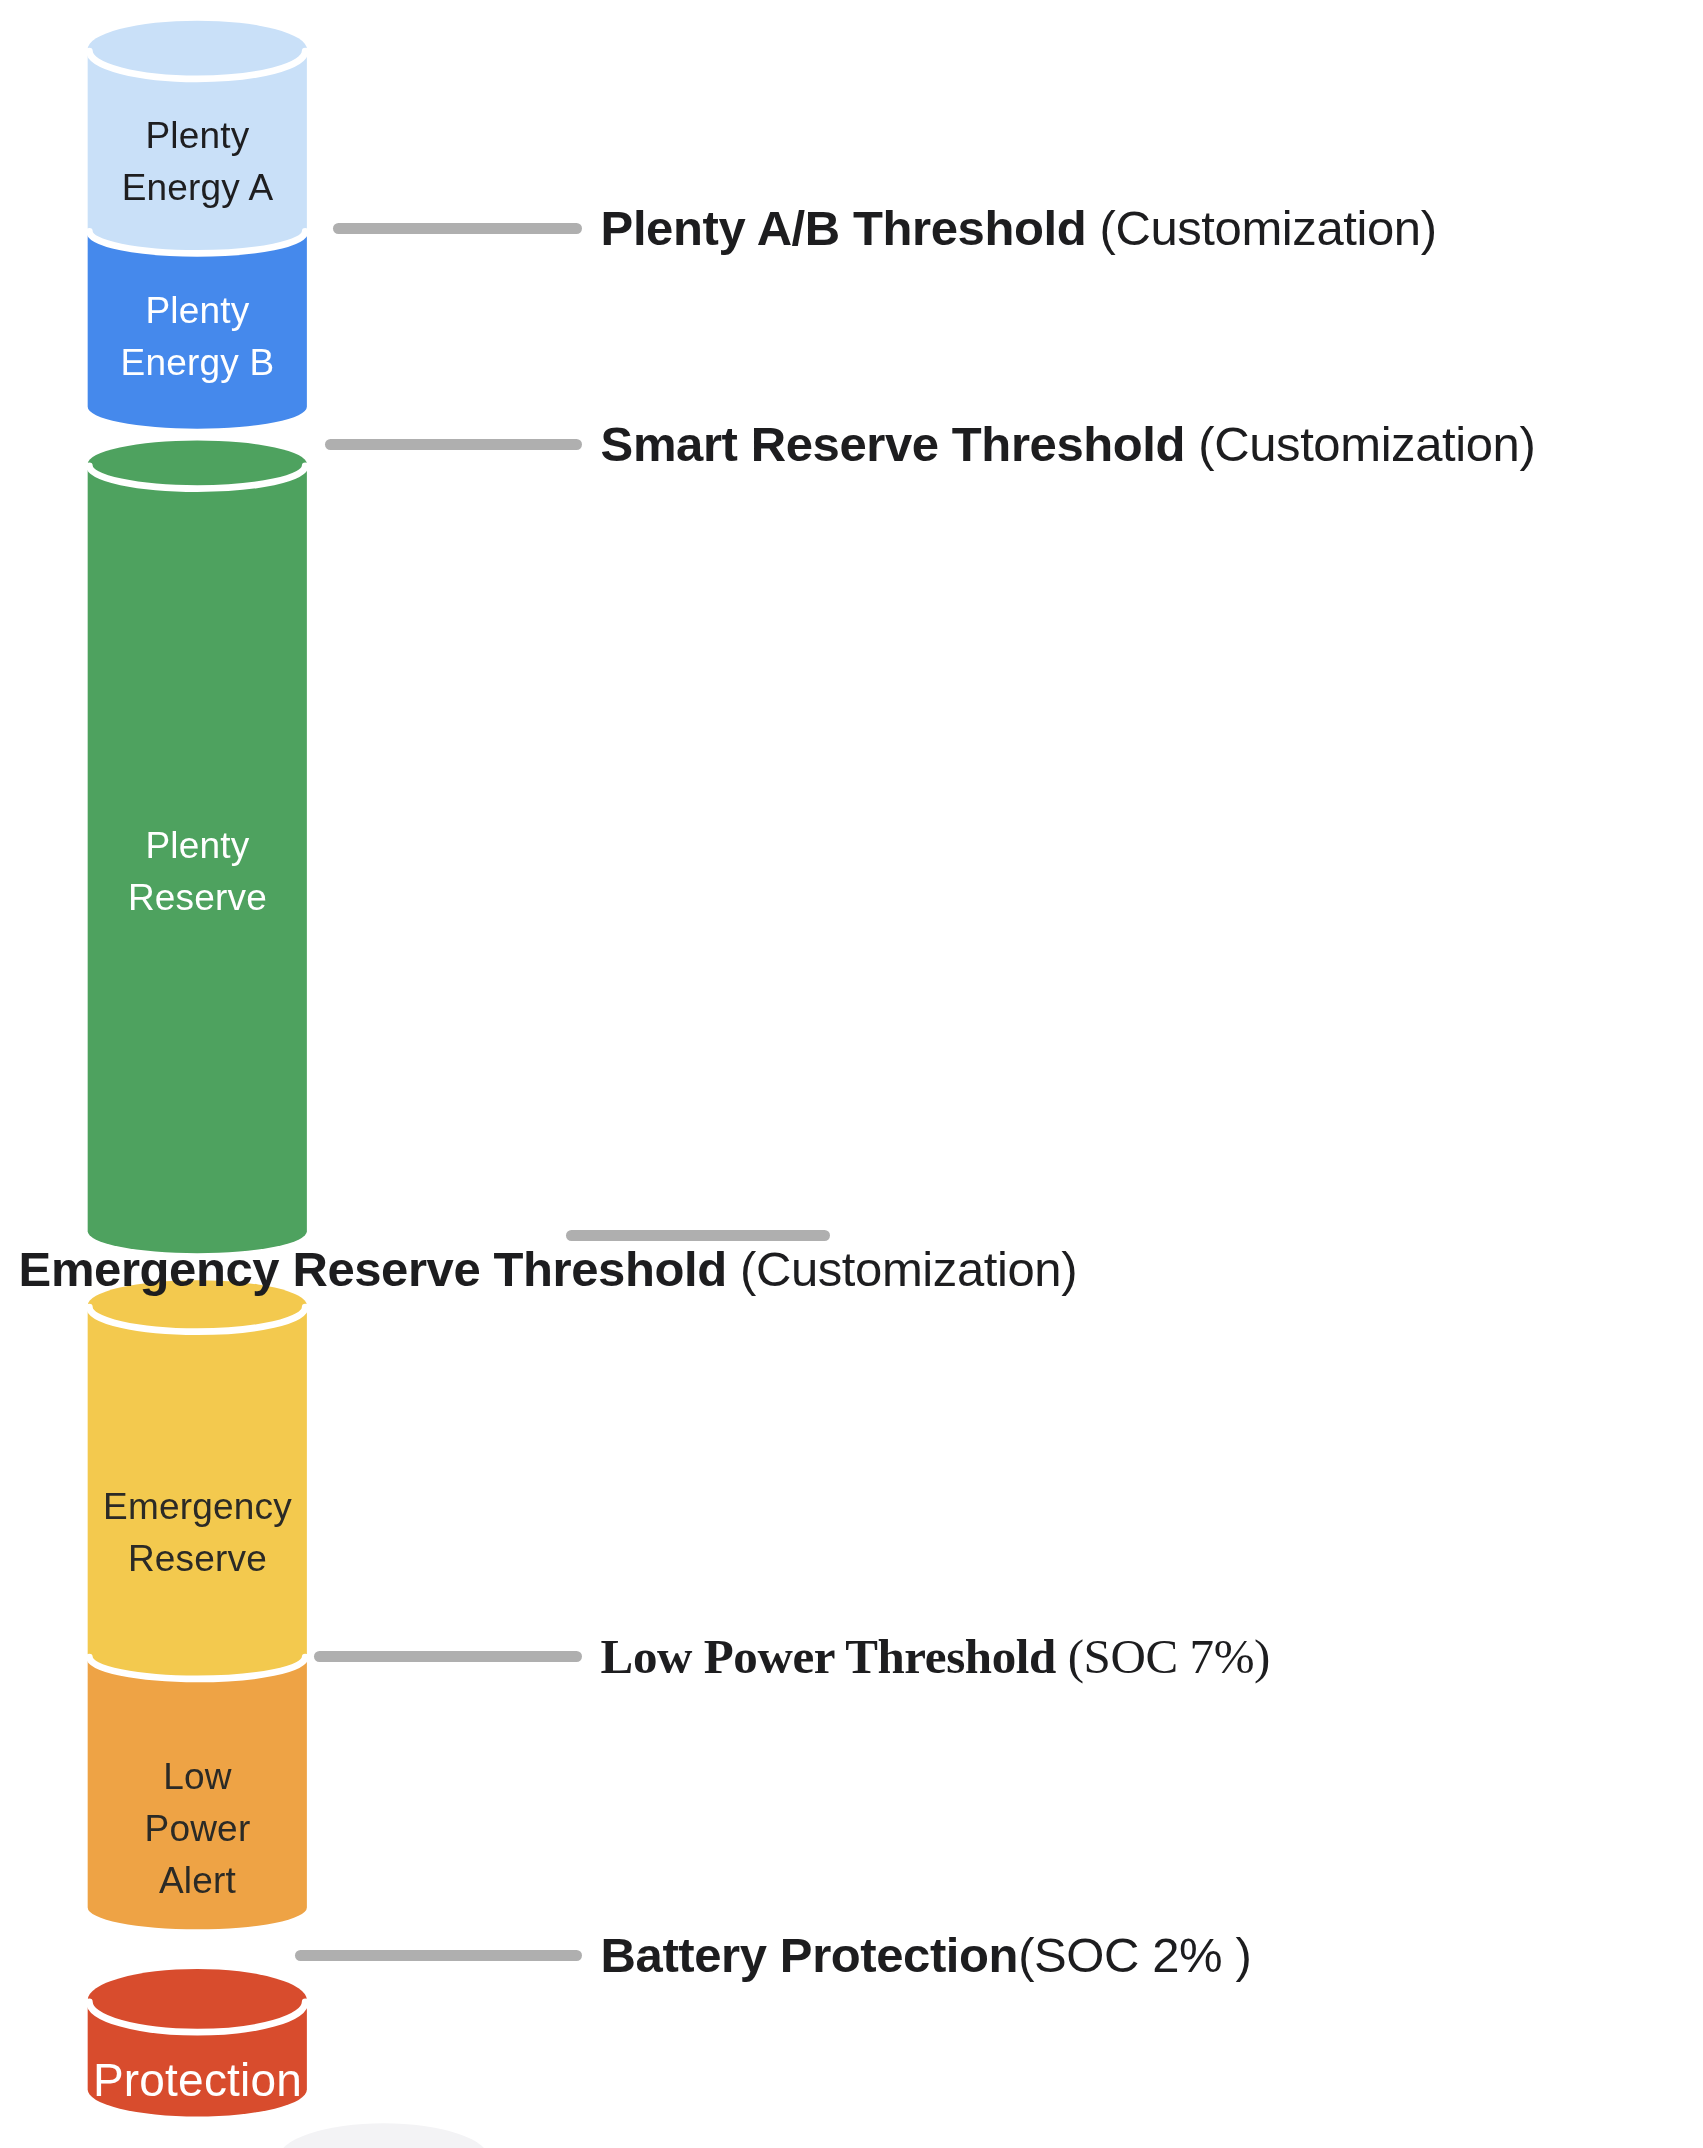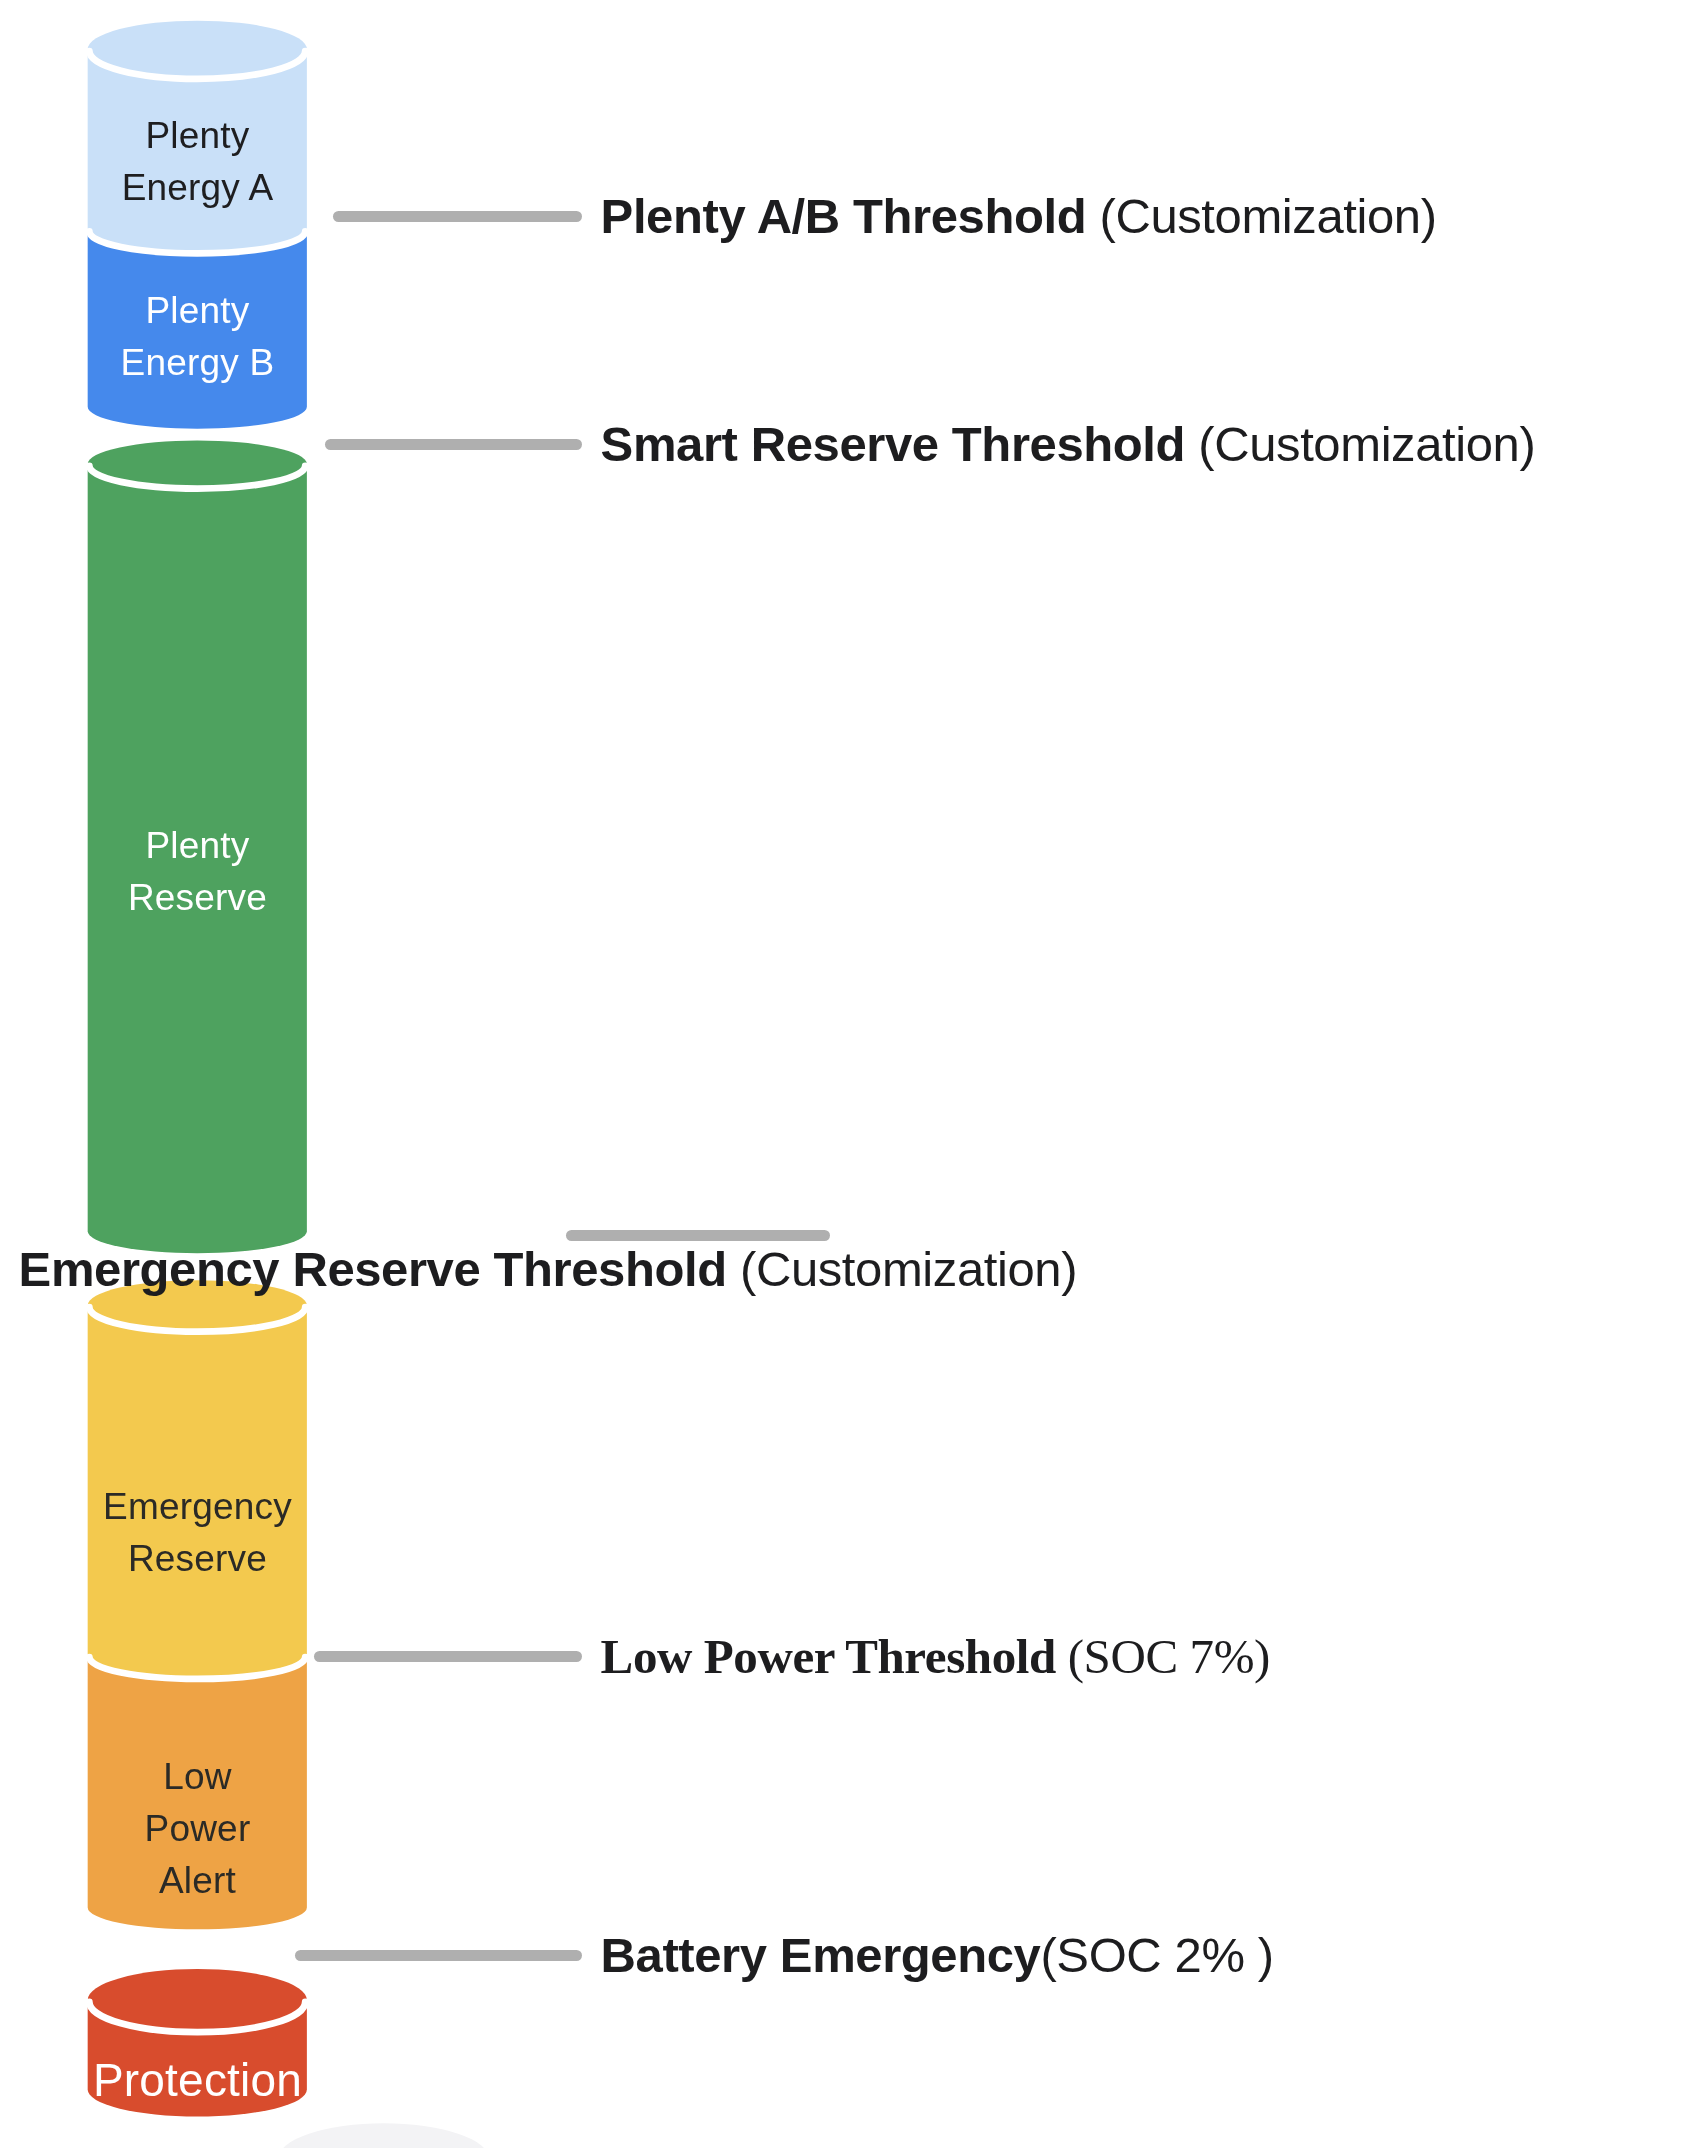--- a/index.html
+++ b/index.html
@@ -47,21 +47,21 @@
   }
   .tlabel {
     margin-left: 18.6px;
     font-size: 49px;
     color: #1d1d1f;
     letter-spacing: -0.4px;
   }
   .tlabel .b { font-weight: 700; }
   .tlabel .r { font-weight: 400; }
 
-  .t1 { top: 184px; }  .t1 .tline { margin-left: 333px; width: 249px; }
+  .t1 { top: 196px; }  .t1 .tline { margin-left: 333px; width: 249px; }
   .t2 { top: 412px; }  .t2 .tline { margin-left: 325px; width: 257px; }
   .t3 { top: 1230px; flex-direction: column; } .t3 .tline { margin-left: 318px; width: 264px; }
   .t4 { top: 1624px; font-family: Liberation Serif, serif; } .t4 .tline { margin-left: 314px; width: 268px; }
   .t5 { top: 1923px; } .t5 .tline { margin-left: 295px; width: 287px; }
 </style>
 </head>
 <body>
 
 <div class="canvas">
 
@@ -140,18 +140,18 @@
   <div class="threshold t4">
     <div class="tline"></div>
     <div class="tlabel">
       <span class="b">Low Power Threshold</span><span class="r"> (SOC 7%)</span>
     </div>
   </div>
 
   <div class="threshold t5">
     <div class="tline"></div>
     <div class="tlabel">
-      <span class="b">Battery Emergency</span><span class="r">(SOC 2% )</span>
+      <span class="b">Battery Protection</span><span class="r">(SOC 2% )</span>
     </div>
   </div>
 
 </div>
 
 
 </body></html>

